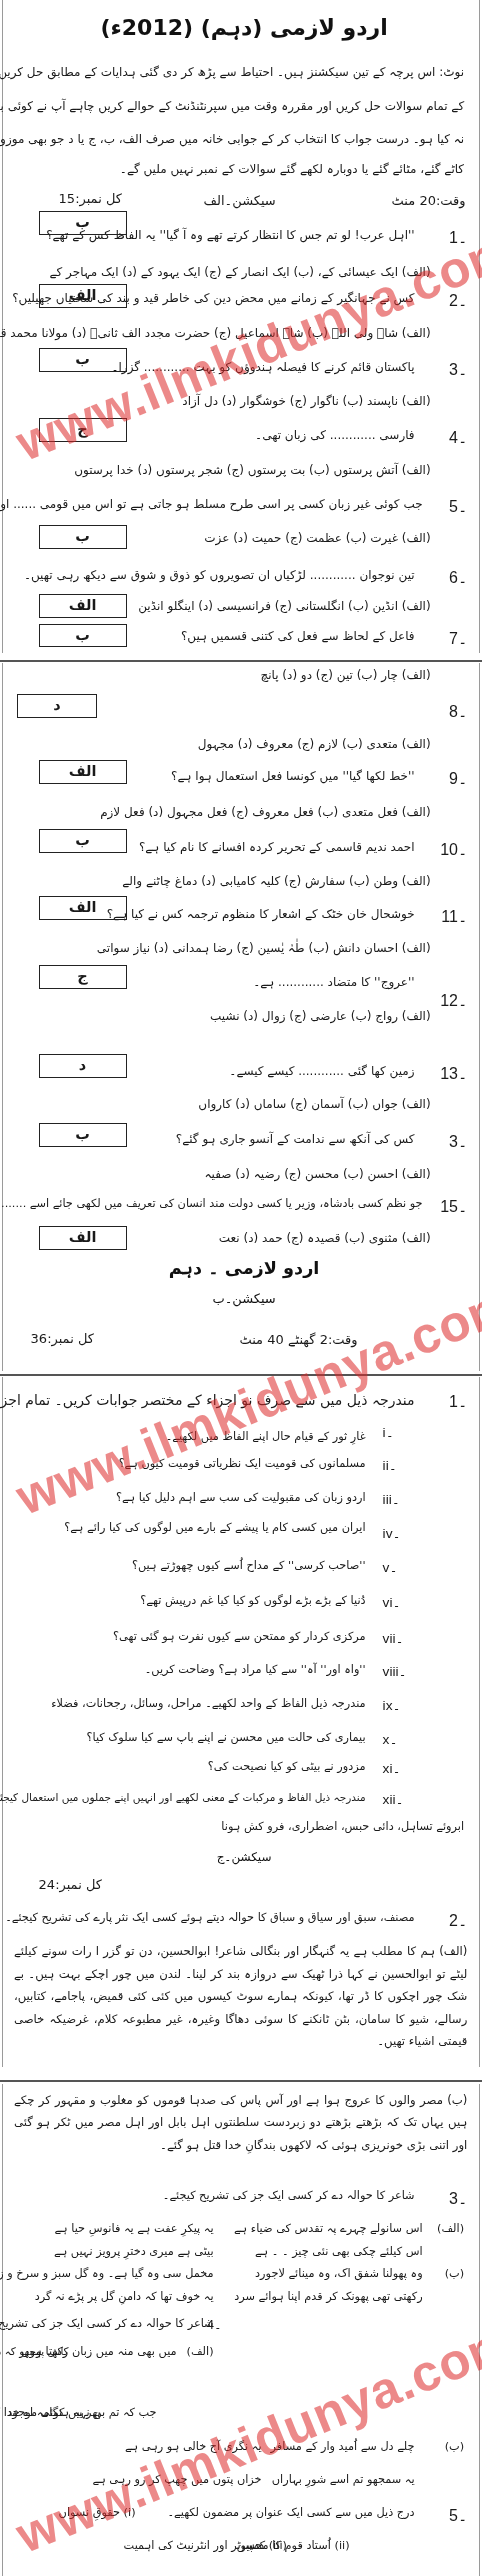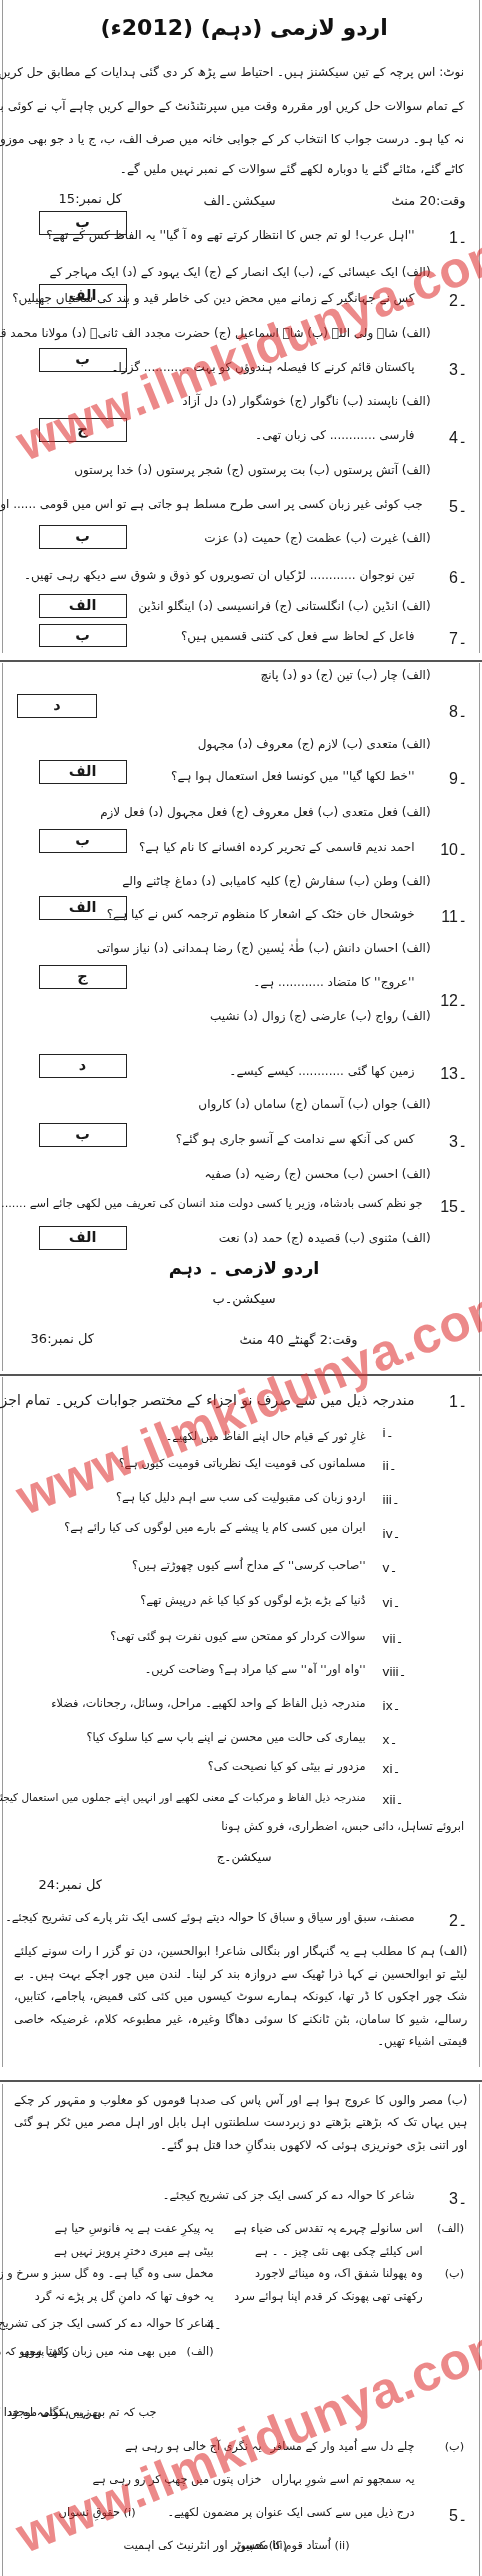--- a/index.html
+++ b/index.html
@@ -147,21 +147,21 @@
   <div class="subq" style="top:80px;">مسلمانوں کی قومیت ایک نظریاتی قومیت کیوں ہے؟</div>
   <div class="roman" style="top:114px;">iii۔</div>
   <div class="subq" style="top:114px;">اردو زبان کی مقبولیت کی سب سے اہم دلیل کیا ہے؟</div>
   <div class="roman" style="top:148px;">iv۔</div>
   <div class="subq" style="top:144px;">ایران میں کسی کام یا پیشے کے بارے میں لوگوں کی کیا رائے ہے؟</div>
   <div class="roman" style="top:182px;">v۔</div>
   <div class="subq" style="top:182px;">''صاحب کرسی'' کے مداح اُسے کیوں چھوڑتے ہیں؟</div>
   <div class="roman" style="top:217px;">vi۔</div>
   <div class="subq" style="top:217px;">دُنیا کے بڑے بڑے لوگوں کو کیا کیا غم درپیش تھے؟</div>
   <div class="roman" style="top:253px;">vii۔</div>
-  <div class="subq" style="top:253px;">سوالات کردار کو ممتحن سے کیوں نفرت ہو گئی تھی؟</div>
+  <div class="subq" style="top:253px;">مرکزی کردار کو ممتحن سے کیوں نفرت ہو گئی تھی؟</div>
   <div class="roman" style="top:286px;">viii۔</div>
   <div class="subq" style="top:286px;">''واہ اور'' آہ'' سے کیا مراد ہے؟ وضاحت کریں۔</div>
   <div class="roman" style="top:320px;">ix۔</div>
   <div class="subq" style="top:320px;">مندرجہ ذیل الفاظ کے واحد لکھیے۔ مراحل، وسائل، رجحانات، فضلاء</div>
   <div class="roman" style="top:354px;">x۔</div>
   <div class="subq" style="top:354px;">بیماری کی حالت میں محسن نے اپنے باپ سے کیا سلوک کیا؟</div>
   <div class="roman" style="top:383px;">xi۔</div>
   <div class="subq" style="top:383px;">مزدور نے بیٹی کو کیا نصیحت کی؟</div>
   <div class="roman" style="top:414px;">xii۔</div>
   <div class="subq" style="top:414px; font-size:10.5px;">مندرجہ ذیل الفاظ و مرکبات کے معنی لکھیے اور انہیں اپنے جملوں میں استعمال کیجئے۔</div>

